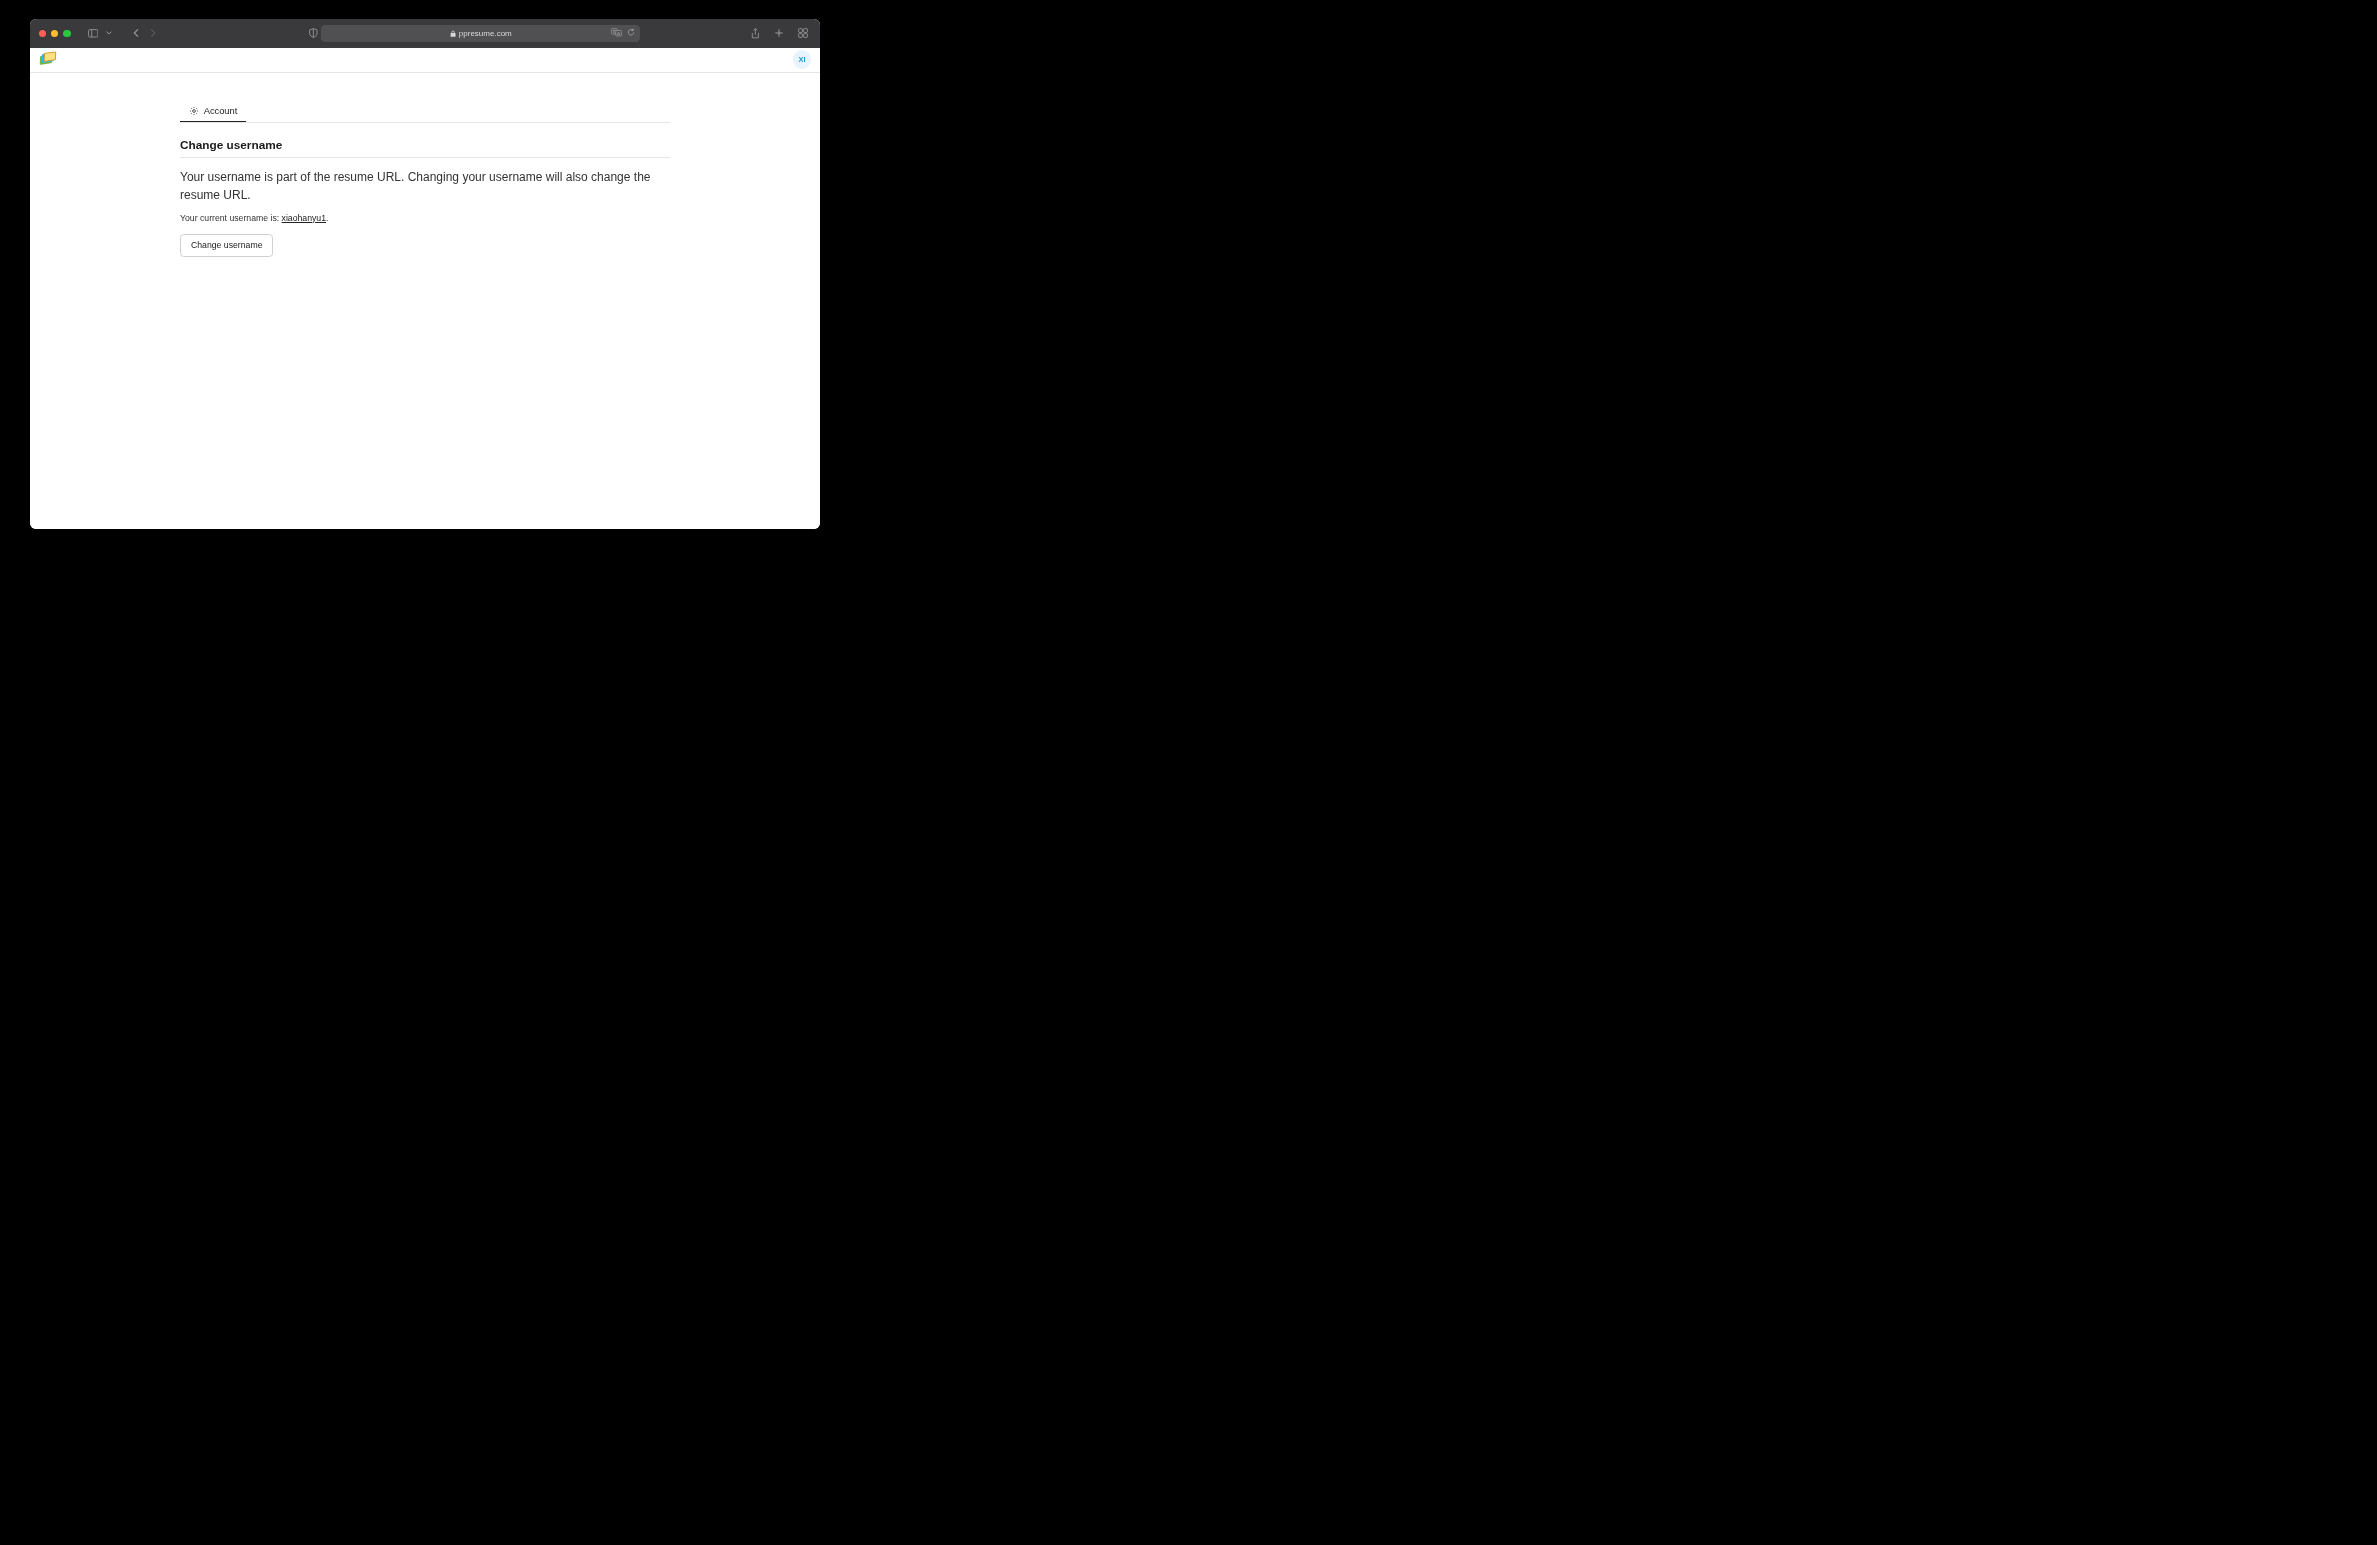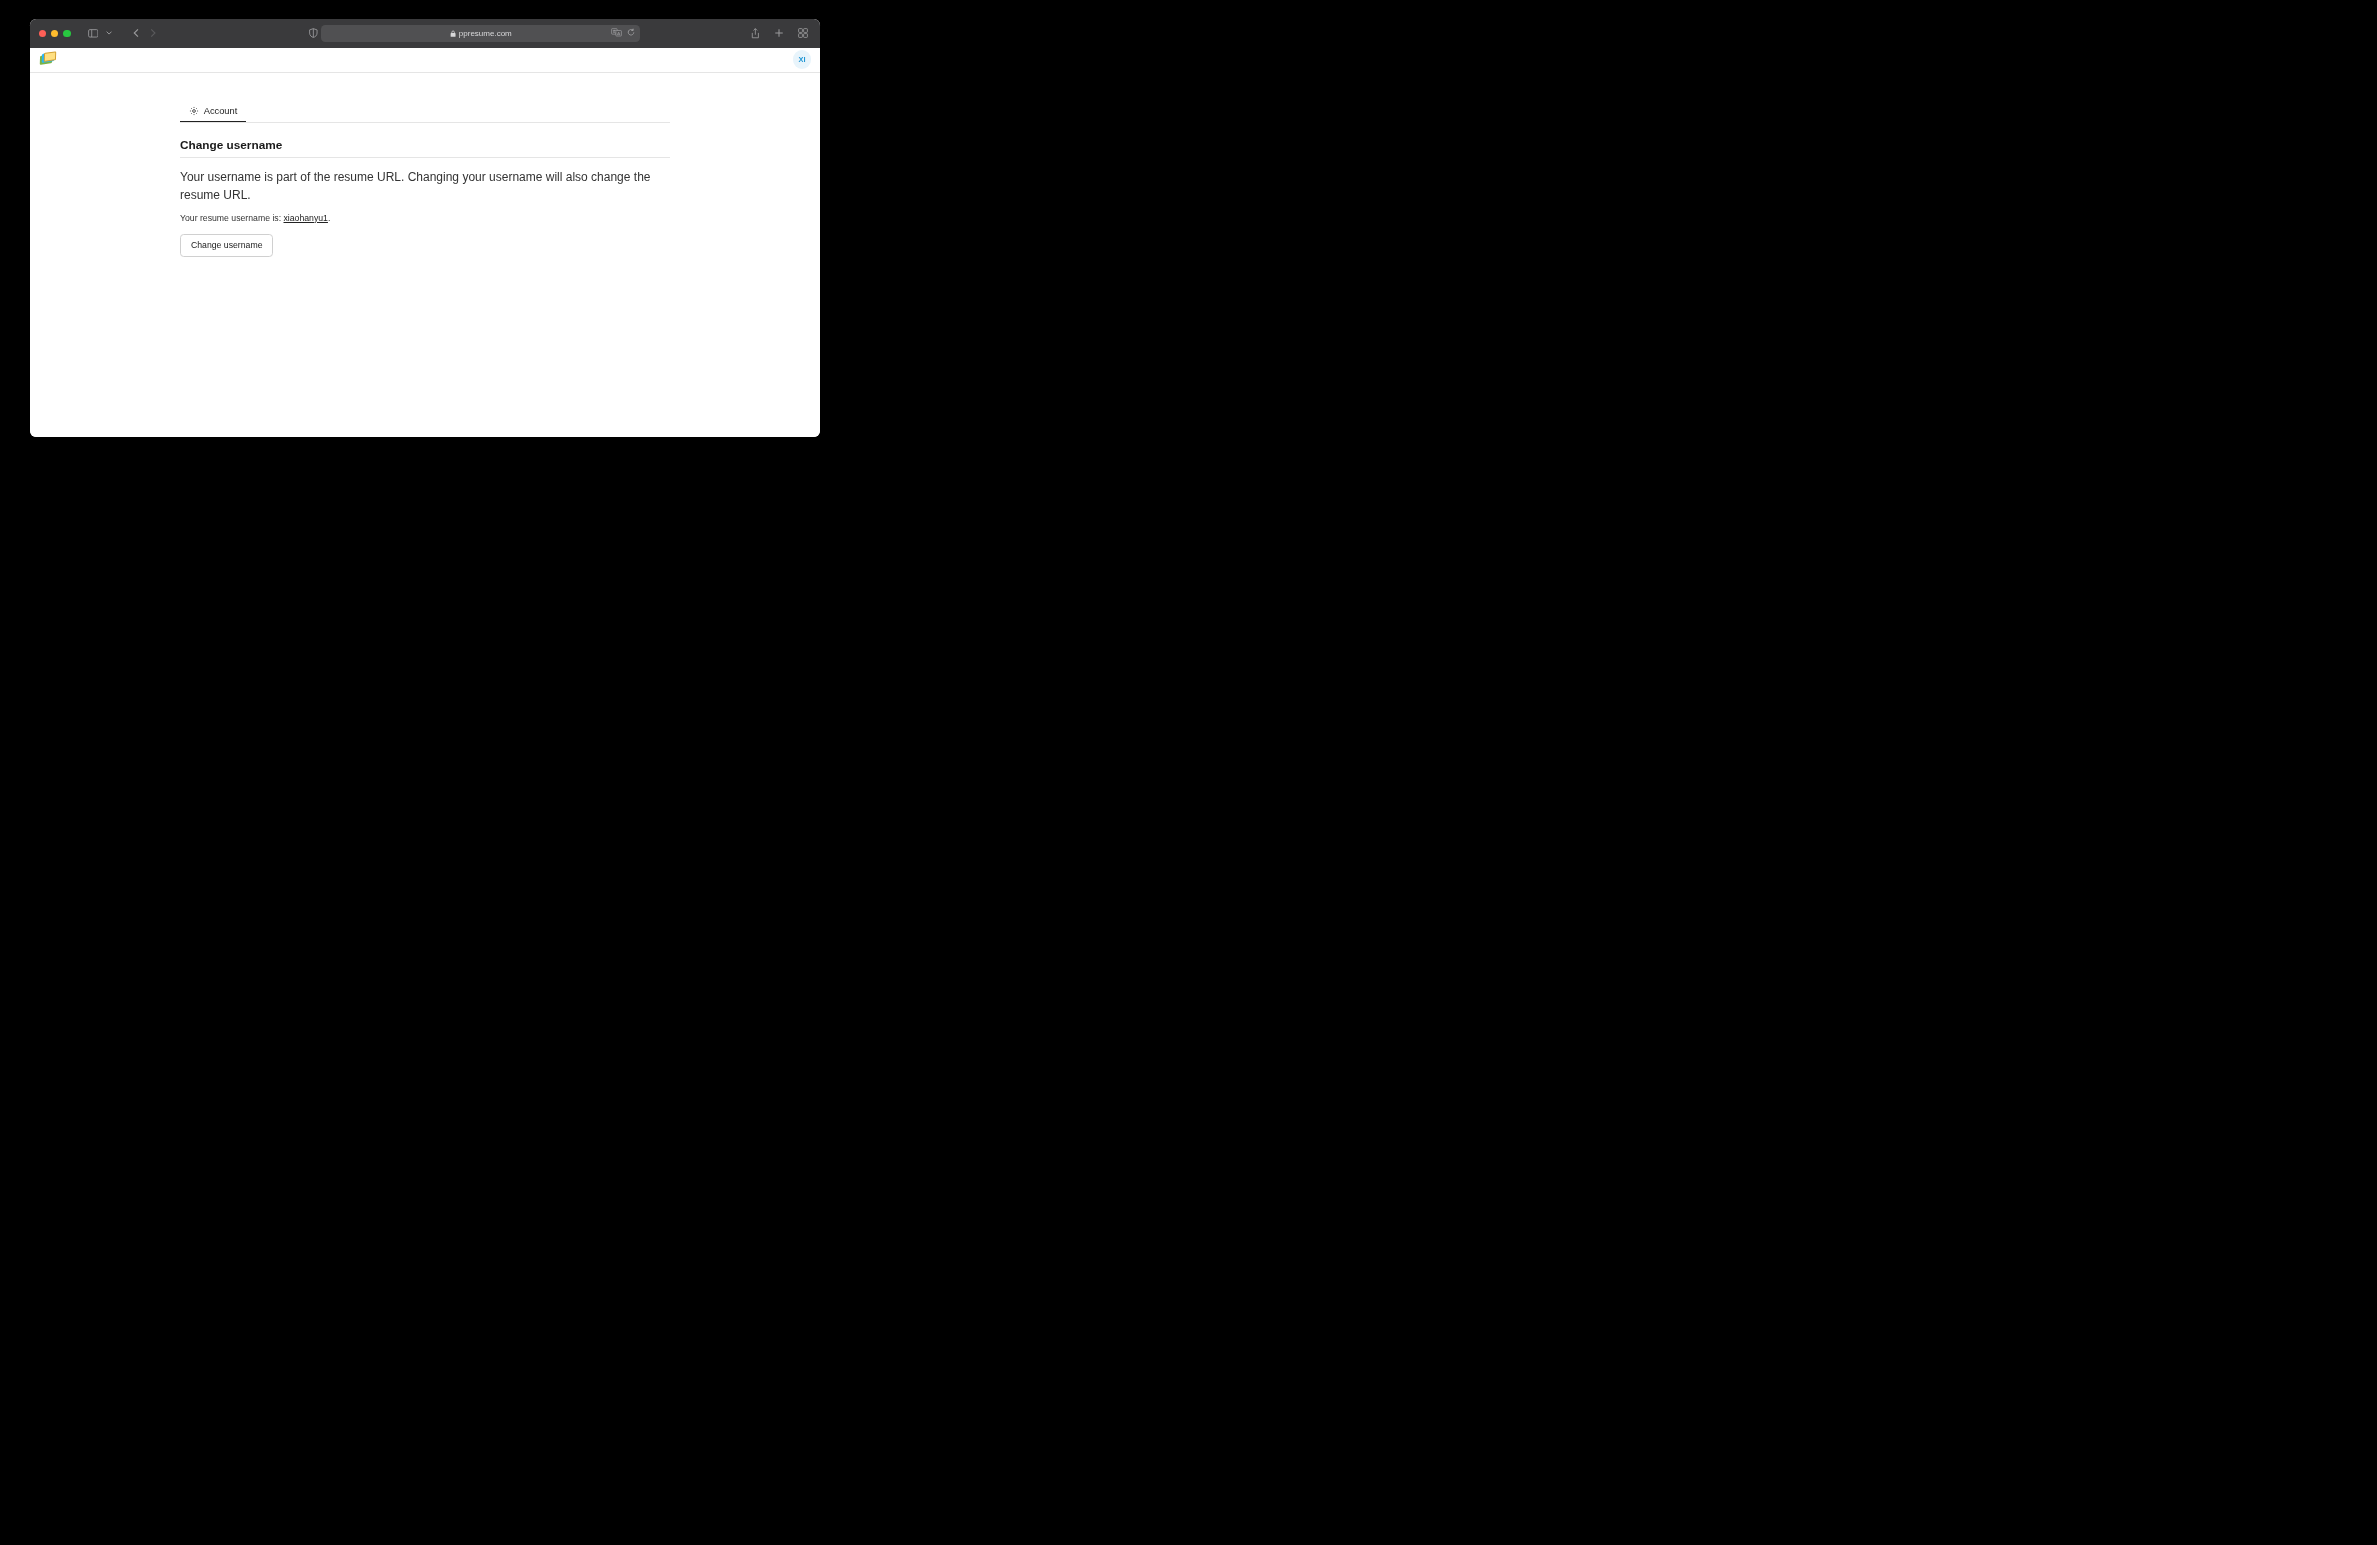--- a/index.html
+++ b/index.html
@@ -12,21 +12,21 @@
       font-family: -apple-system, BlinkMacSystemFont, "Segoe UI", Helvetica, Arial, sans-serif;
       width: 849px;
       height: 552px;
       overflow: hidden;
     }
     .browser-window {
       position: absolute;
       top: 19px;
       left: 30px;
       width: 790px;
-      height: 418px;
+      height: 510px;
       background: #fff;
       border-radius: 6.2px;
       overflow: hidden;
       box-shadow: 0 12.4px 37px rgba(0,0,0,0.5);
     }
     .titlebar {
       height: 28.5px;
       background: #3a3a3c;
       display: flex;
       align-items: center;
@@ -339,20 +339,20 @@
             <path d="M8 1.5 V3 M8 13 V14.5 M14.5 8 H13 M3 8 H1.5 M12.6 3.4 L11.5 4.5 M4.5 11.5 L3.4 12.6 M12.6 12.6 L11.5 11.5 M4.5 4.5 L3.4 3.4"></path>
           </svg>
           <span>Account</span>
         </div>
       </div>
 
       <div class="section">
         <h2 class="section-title">Change username</h2>
         <p class="section-text">Your username is part of the resume URL. Changing your username will also change the resume URL.</p>
         <p class="section-text2">
-          <span>Your resume username is: </span><a href="#" class="username-link">xiaohanyu1</a><span>.</span>
+          <span>Your current username is: </span><a href="#" class="username-link">xiaohanyu1</a><span>.</span>
         </p>
         <button class="change-btn">Change username</button>
       </div>
     </div>
   </div>
 </div>
 
 
 </body></html>

